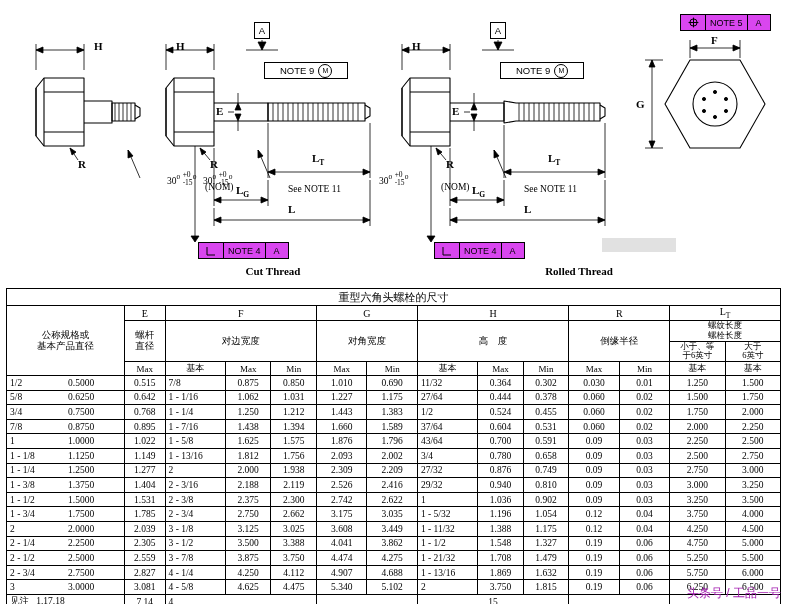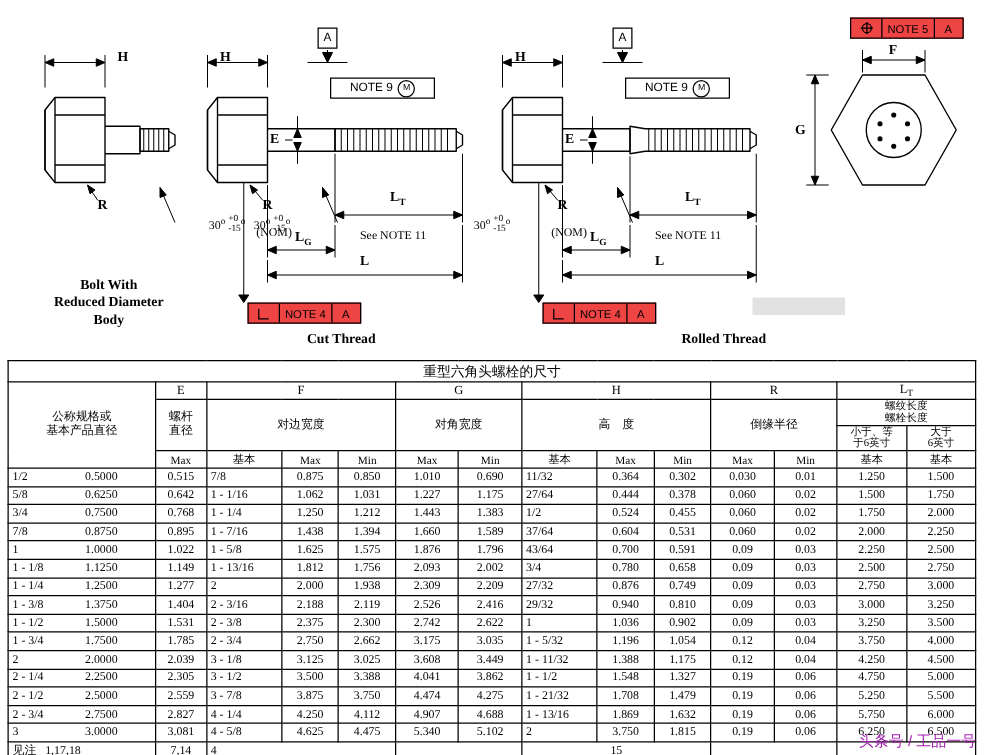--- a/index.html
+++ b/index.html
@@ -3,21 +3,21 @@
 <meta charset="utf-8">
 <style>
   html,body{margin:0;padding:0;background:#ffffff;}
   body{width:787px;height:604px;font-family:"Liberation Sans",sans-serif;color:#000;overflow:hidden;position:relative;}
   #page{position:relative;width:787px;height:604px;}
 
   
   #drawings{position:relative;width:787px;height:288px;}
   .dim-label{position:absolute;font-size:11px;font-weight:bold;font-family:"Liberation Serif",serif;}
   .note-box{position:absolute;border:1px solid #000;background:#fff;font-size:9.5px;display:flex;align-items:center;height:15px;padding:0 15px;white-space:nowrap;}
-  .fcf{position:absolute;border:1px solid #000;background:#ef4444;height:15px;display:flex;align-items:stretch;font-size:9px;}
+  .fcf{position:absolute;border:1px solid #000;background:#d946ef;height:15px;display:flex;align-items:stretch;font-size:9px;}
   .fcf > div{display:flex;align-items:center;justify-content:center;padding:0 4px;border-right:1px solid #000;}
   .fcf > div:last-child{border-right:none;}
   .caption{position:absolute;font-size:11px;font-weight:bold;font-family:"Liberation Serif",serif;text-align:center;line-height:1.25;}
   .smalltxt{position:absolute;font-size:9.5px;font-family:"Liberation Serif",serif;white-space:nowrap;}
   .sub{font-size:7.5px;vertical-align:sub;}
   .sup{font-size:7.5px;vertical-align:super;}
   svg{display:block;}
 
   
   #table-wrap{position:absolute;left:6px;top:288px;width:775px;}
@@ -283,21 +283,20 @@
           <line x1="652" y1="60" x2="652" y2="148"></line>
           <path d="M652,60 L649,67 L655,67 Z" fill="#000"></path>
           <path d="M652,148 L649,141 L655,141 Z" fill="#000"></path>
         </g>
       </g>
     </svg>
 
     <div class="dim-label" style="left:94px;top:40px;">H</div>
     <div class="dim-label" style="left:78px;top:158px;">R</div>
     <div class="smalltxt" style="left:167px;top:171px;">30<span class="sup">o</span> <span style="display:inline-block;line-height:1;vertical-align:-1px;font-size:7.5px;">+0<span style="display:block;">-15</span></span><span class="sup">o</span></div>
-    <div class="caption" style="left:28px;top:222px;width:118px;">Bolt With<br>Reduced Diameter<br>Body</div>
 
     <div class="dim-label" style="left:176px;top:40px;">H</div>
     <div class="dim-label" style="left:216px;top:105px;">E</div>
     <div class="dim-label" style="left:210px;top:158px;">R</div>
     <div class="smalltxt" style="left:205px;top:182px;">(NOM)</div>
     <div class="smalltxt" style="left:203px;top:171px;">30<span class="sup">o</span> <span style="display:inline-block;line-height:1;vertical-align:-1px;font-size:7.5px;">+0<span style="display:block;">-15</span></span><span class="sup">o</span></div>
     <div class="dim-label" style="left:312px;top:152px;">L<span class="sub">T</span></div>
     <div class="dim-label" style="left:236px;top:184px;">L<span class="sub">G</span></div>
     <div class="dim-label" style="left:288px;top:203px;">L</div>
     <div class="smalltxt" style="left:288px;top:184px;">See NOTE 11</div>

